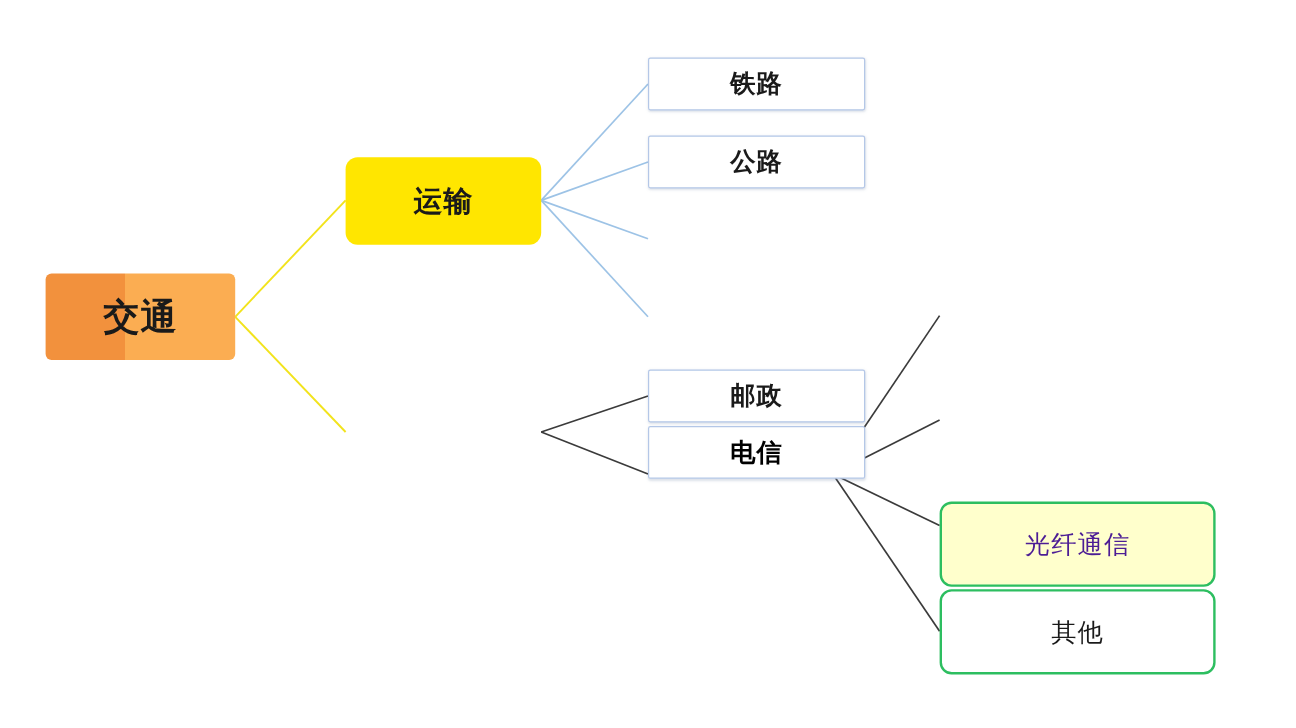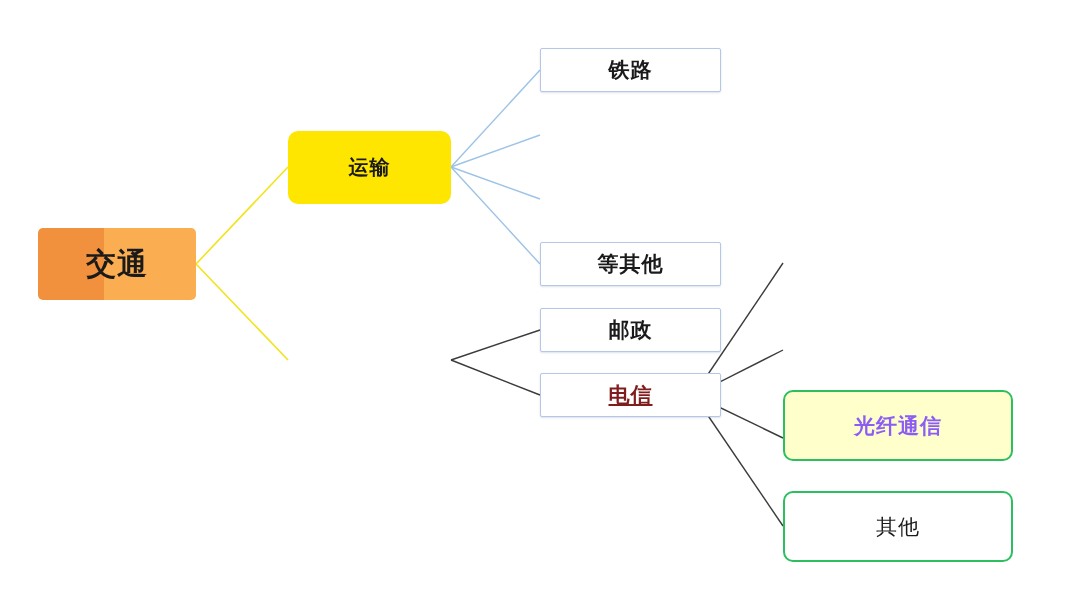--- a/index.html
+++ b/index.html
@@ -39,53 +39,53 @@
     border-radius: 5px;
     background: linear-gradient(90deg, #F2913D 0%, #F2913D 42%, #FBAD52 42%, #FBAD52 100%);
     font-size: 30px;
     font-weight: bold;
   }
   .node-l2 {
     left: 288px;
     width: 163px; height: 73px;
     border-radius: 10px;
     background: #FFE600;
-    font-size: 20px;
+    font-size: 24px;
     font-weight: bold;
   }
   .node-l2.transport { top: 131px; }
   .node-l2.post     { top: 324px; }
   .node-l3 {
     left: 540px;
     width: 181px; height: 44px;
     background: #ffffff;
     border: 1px solid #B4C7E7;
     border-radius: 2px;
     box-shadow: 0 1px 2px rgba(120,140,170,0.25);
     font-size: 21px;
     font-weight: bold;
   }
   .node-l3.railway  { top: 48px;  }
   .node-l3.highway  { top: 113px; }
   .node-l3.airway   { top: 177px; }
   .node-l3.otherst  { top: 242px; }
   .node-l3.postal   { top: 308px; }
-  .node-l3.telecom  { top: 373px; color: #7f1d1d; text-decoration: underline; }
+  .node-l3.telecom  { top: 355px; color: #000000; }
   .node-l4 {
     left: 783px;
     width: 230px; height: 71px;
     background: #ffffff;
     border: 2px solid #2DBE60;
     border-radius: 10px;
     font-size: 21px;
     font-weight: normal;
   }
   .node-l4.wireless { top: 228px; }
   .node-l4.cable    { top: 315px; }
-  .node-l4.fiber    { top: 390px; background: #FFFFCC; color: #8b5cf6; font-weight: bold; }
+  .node-l4.fiber    { top: 418px; background: #FFFFCC; color: #4c1d95; font-weight: normal; }
   .node-l4.othertc  { top: 491px; }
   .c-yellow { stroke: #F2E31C; stroke-width: 1.6; }
   .c-blue   { stroke: #9DC3E6; stroke-width: 1.4; }
   .c-dark   { stroke: #3b3b3b; stroke-width: 1.4; }
 </style>
 </head>
 <body>
 
 <div id="stage">
 
@@ -105,20 +105,20 @@
     <line class="c-dark" x1="694" y1="395" x2="783" y2="350"></line>
     <line class="c-dark" x1="694" y1="395" x2="783" y2="438"></line>
     <line class="c-dark" x1="694" y1="395" x2="783" y2="526"></line>
   </svg>
 
   <div class="node node-root">交通</div>
 
   <div class="node node-l2 transport">运输</div>
 
   <div class="node node-l3 railway">铁路</div>
-  <div class="node node-l3 otherst">等其他</div>
+  <div class="node node-l3 highway">公路</div>
   <div class="node node-l3 postal">邮政</div>
   <div class="node node-l3 telecom">电信</div>
 
   <div class="node node-l4 fiber">光纤通信</div>
   <div class="node node-l4 othertc">其他</div>
 
 </div>
 
 </body></html>

